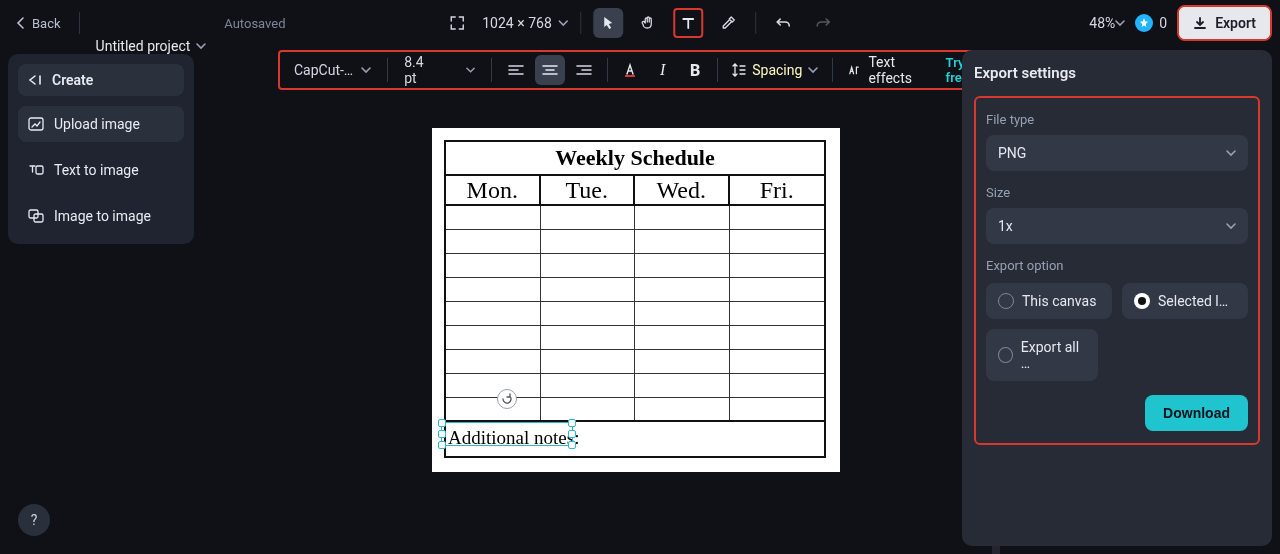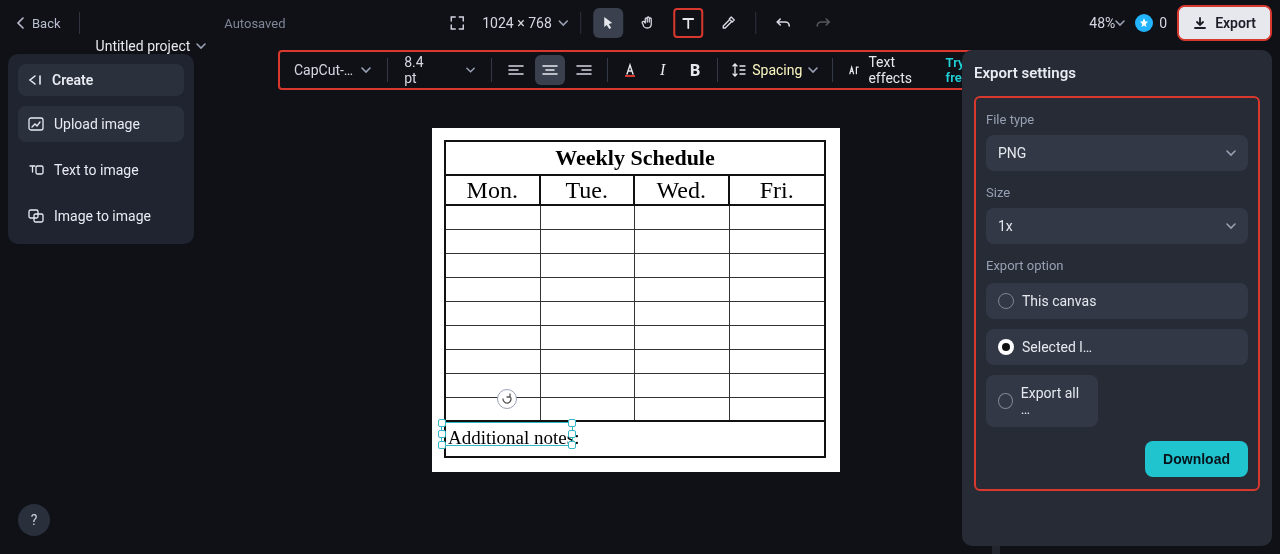--- a/index.html
+++ b/index.html
@@ -68,21 +68,21 @@
   
   .right-panel { position: absolute; right: 8px; top: 50px; width: 310px; bottom: 8px; background: #262b36; border-radius: 10px; padding: 14px 12px; }
   .right-panel h3 { font-size: 15px; font-weight: 600; color: #e9ebf2; margin-bottom: 14px; }
   .exp-box { border: 2px solid #d9382e; border-radius: 6px; padding: 10px 10px 12px 10px; }
   .lbl { font-size: 13px; color: #98a0b3; margin-top: 4px; }
   .sel-field { margin-top: 8px; background: #323846; border-radius: 8px; padding: 10px 12px; display: flex; align-items: center; justify-content: space-between; font-size: 14px; color: #e6e8ee; cursor: pointer; }
   .radio-row { display: flex; align-items: center; gap: 8px; background: #323846; border-radius: 8px; padding: 10px 12px; font-size: 14px; color: #e6e8ee; cursor: pointer; }
   .radio-outer { width: 16px; height: 16px; border-radius: 50%; border: 1.5px solid #7e8597; display: flex; align-items: center; justify-content: center; }
   .radio-outer.on { border: none; background: #fff; }
   .radio-inner { width: 8px; height: 8px; border-radius: 50%; background: #111; }
-  .opts-grid { display: flex; gap: 10px; margin-top: 10px; flex-direction: column; }
+  .opts-grid { display: flex; gap: 10px; margin-top: 10px; }
   .opts-grid .radio-row { flex: 1; }
   .download-btn { margin-top: 14px; display: flex; justify-content: flex-end; }
   .download-btn button { background: #20c4cf; color: #07131a; border: none; padding: 10px 18px; border-radius: 8px; font-weight: 700; font-size: 14px; cursor: pointer; }
 
   .scrollbar-stub { position: absolute; right: 0; top: 420px; width: 8px; height: 120px; background: #2e333f; border-radius: 4px; opacity: .6; }
 </style>
 </head>
 <body>
 
 <div class="topbar">

